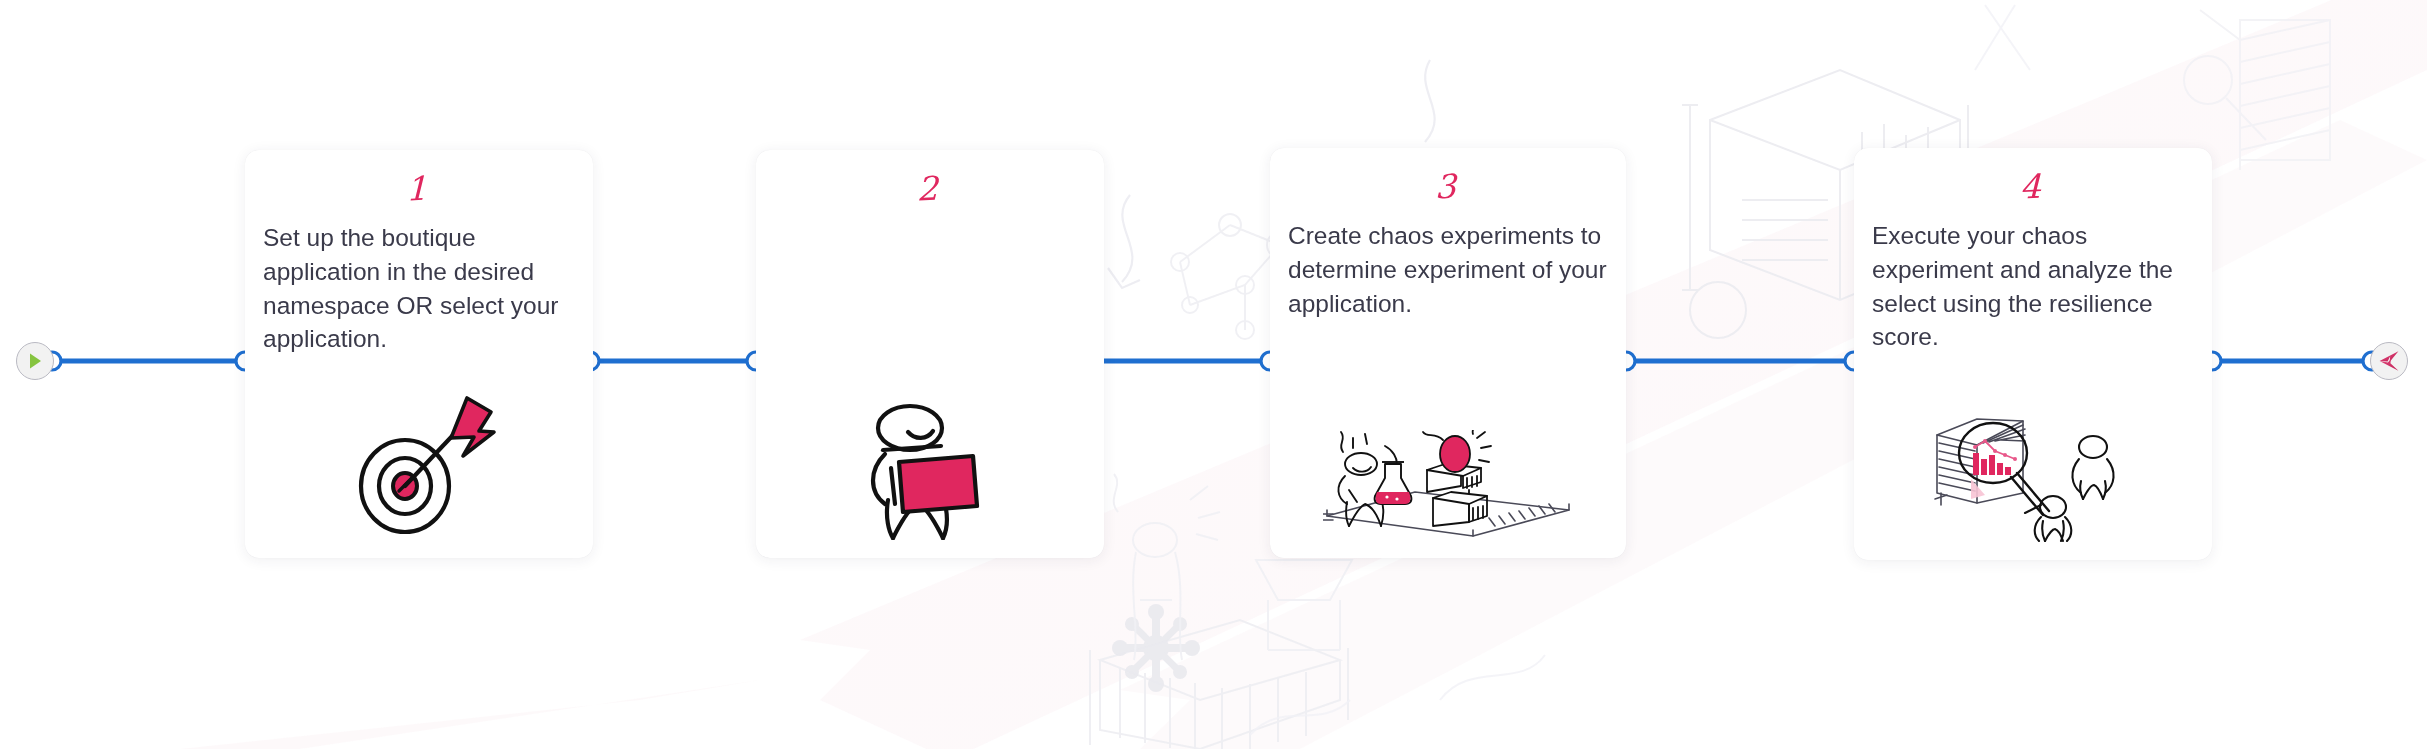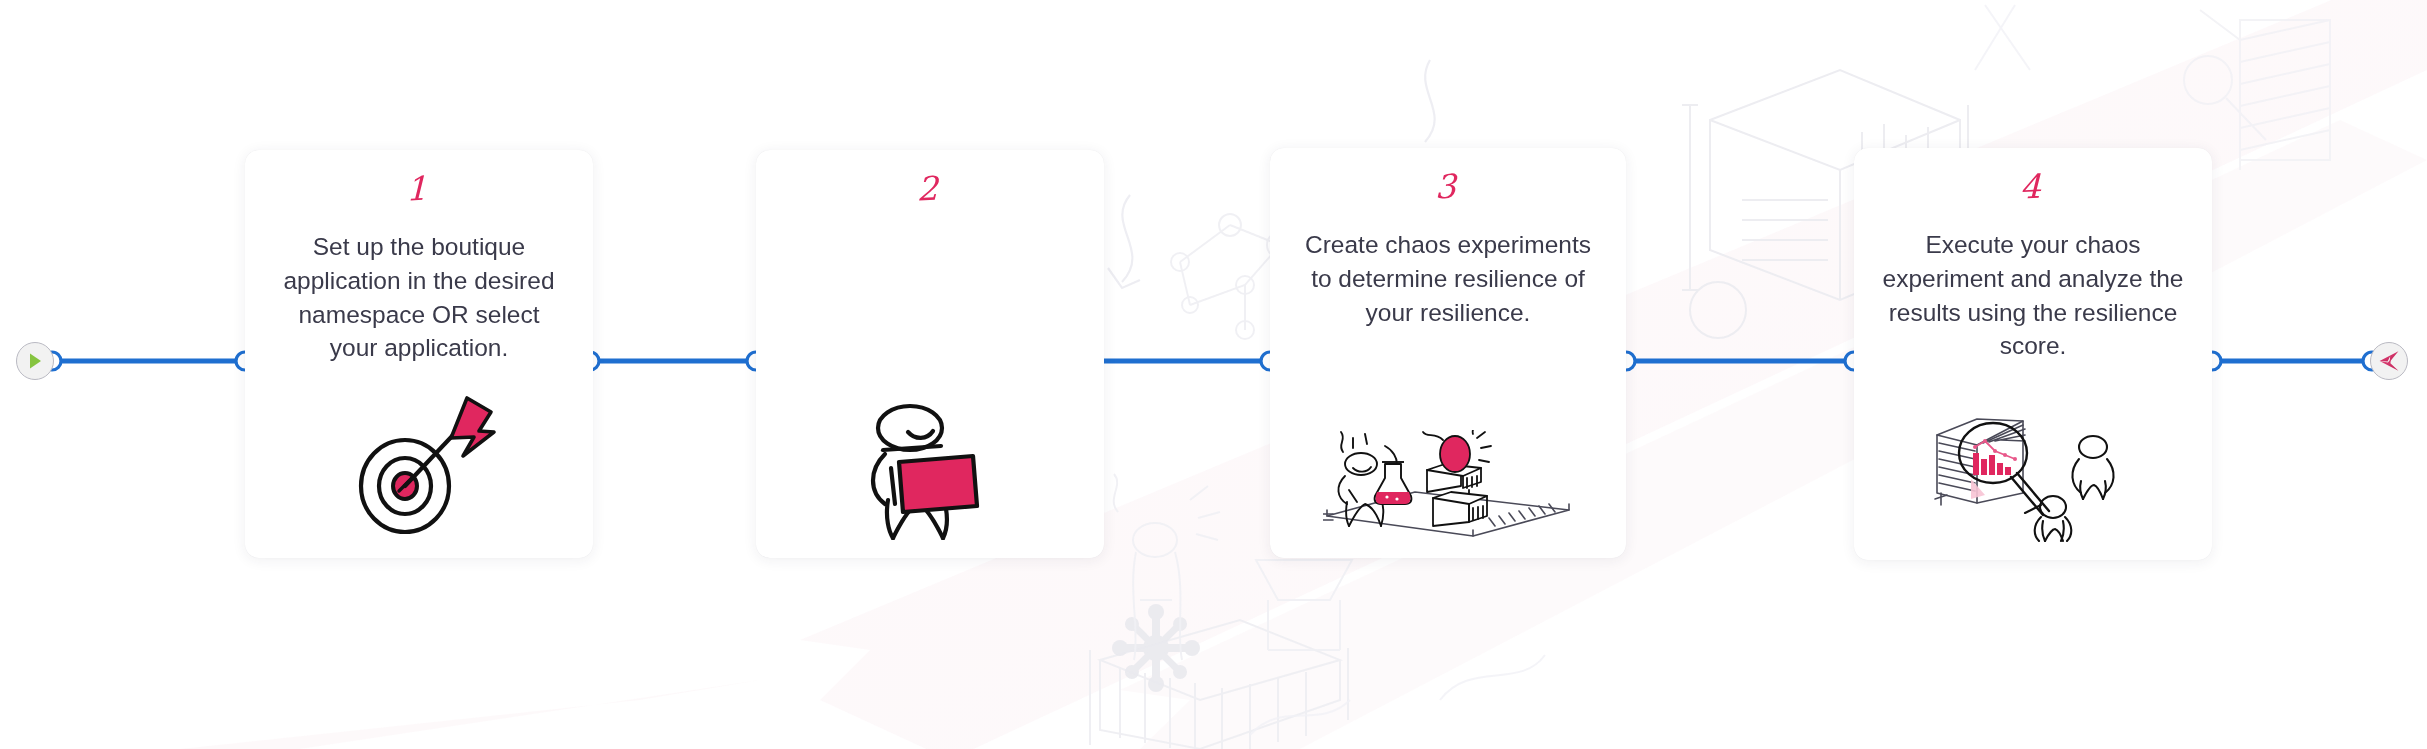--- a/index.html
+++ b/index.html
@@ -51,23 +51,23 @@
     font-family:"DejaVu Serif", serif;
     transform:skewX(-6deg) rotate(-3deg);
     margin-bottom:16px;
     letter-spacing:0;
     user-select:none;
   }
   .card-text{
     font-size:24.5px;
     line-height:1.38;
     color:#3a3a4a;
-    text-align:center;
+    text-align:left;
     font-weight:400;
-    margin:9px;
+    margin:0;
   }
   .card-art{
     margin-top:auto;
     margin-bottom:18px;
     display:flex;align-items:flex-end;justify-content:center;
     width:100%;
   }
 </style>
 </head>
 <body>
@@ -245,21 +245,21 @@
           <path d="M38 138 C48 118 56 106 63 104 C70 106 78 118 88 138"></path>
           <path d="M28 50 L86 46"></path>
         </g>
         <path d="M44 62 L118 56 L122 106 L48 112 Z" fill="#e0275f" stroke="#111111" stroke-width="4.2" stroke-linejoin="round"></path>
       </svg>
     </div>
   </div>
 
   <div class="card" style="left:1270px;top:148px;width:356px;height:410px;">
     <div class="card-num">3</div>
-    <p class="card-text">Create chaos experiments to determine resilience of your resilience.</p>
+    <p class="card-text">Create chaos experiments to determine experiment of your application.</p>
     <div class="card-art">
       <svg width="250" height="110" viewBox="0 0 250 110">
         <g fill="none" stroke="#4a4a58" stroke-width="1.6" stroke-linecap="round" stroke-linejoin="round">
           <path d="M4 86 L92 62 L246 80 L150 106 Z"></path>
           <path d="M150 106 L150 100 M246 80 L246 74 M4 86 L4 80"></path>
           <path d="M172 96 L166 88 M182 94 L176 86 M192 91 L186 83 M202 89 L196 81 M212 86 L206 78 M222 84 L216 76 M232 82 L226 74"></path>
           <path d="M0 84 L10 84 M0 90 L10 90"></path>
         </g>
         <g fill="none" stroke="#111111" stroke-width="1.9" stroke-linecap="round" stroke-linejoin="round">
           <ellipse cx="38" cy="34" rx="16" ry="11"></ellipse>
@@ -295,21 +295,21 @@
         <g fill="none" stroke="#111111" stroke-width="1.8" stroke-linecap="round">
           <path d="M154 8 L162 2 M158 18 L168 16 M156 30 L166 32"></path>
           <path d="M150 4 C148 -2 154 -4 152 -8"></path>
         </g>
       </svg>
     </div>
   </div>
 
   <div class="card" style="left:1854px;top:148px;width:358px;height:412px;">
     <div class="card-num">4</div>
-    <p class="card-text">Execute your chaos experiment and analyze the results using the resilience score.</p>
+    <p class="card-text">Execute your chaos experiment and analyze the select using the resilience score.</p>
     <div class="card-art">
       <svg width="200" height="125" viewBox="0 0 200 125">
         <g fill="none" stroke="#4a4a58" stroke-width="1.6" stroke-linecap="round" stroke-linejoin="round">
           <path d="M4 18 L44 2 L90 4 L90 76 L44 86 L4 76 Z"></path>
           <path d="M4 18 L44 28 L44 86 M44 28 L90 4"></path>
           <path d="M50 26 L90 8 M56 25 L92 12 M62 24 L92 18 M68 23 L92 24"></path>
           <path d="M6 26 L42 34 M6 34 L42 42 M6 42 L42 50 M6 50 L42 58 M6 58 L42 66 M6 66 L42 74"></path>
           <path d="M2 82 L14 78 M8 76 L8 88"></path>
         </g>
         <g fill="none" stroke="#111111" stroke-width="2.4" stroke-linecap="round">

